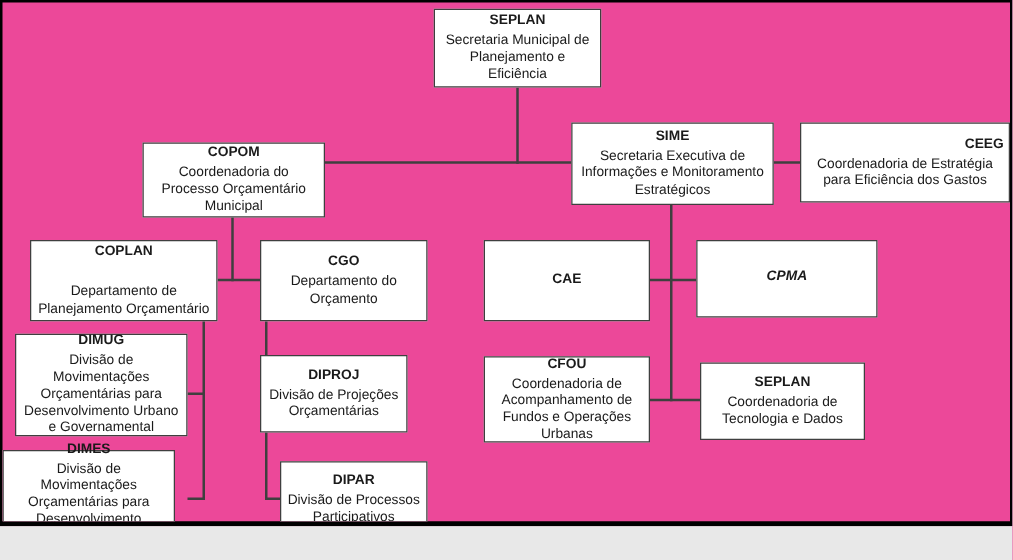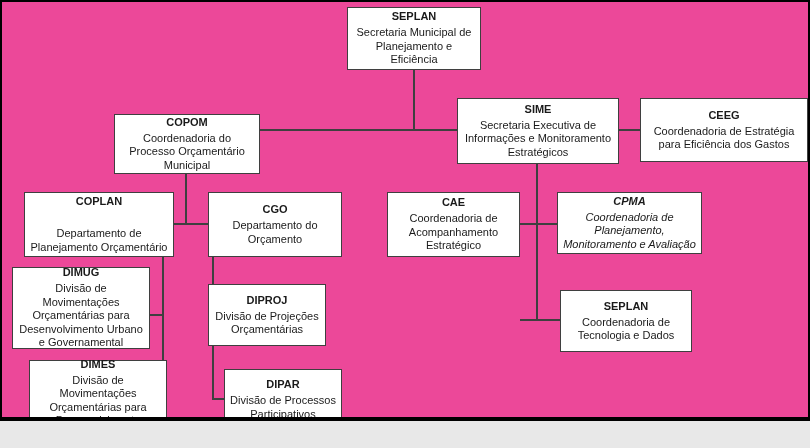--- a/index.html
+++ b/index.html
@@ -74,64 +74,66 @@
   <div class="node" style="left:112px;top:112px;width:146px;height:60px;">
     <div class="acr">COPOM</div>
     <div class="nm">Coordenadoria do Processo Orçamentário Municipal</div>
   </div>
 
   <div class="node" style="left:455px;top:96px;width:162px;height:66px;">
     <div class="acr">SIME</div>
     <div class="nm">Secretaria Executiva de Informações e Monitoramento Estratégicos</div>
   </div>
 
-  <div class="node" style="left:638px;top:96px;width:168px;height:64px;">
+  <div class="node" style="left:638px;top:96px;width:168px;height:64px;align-items:flex-end;">
     <div class="acr">CEEG</div>
     <div class="nm">Coordenadoria de Estratégia para Eficiência dos Gastos</div>
   </div>
 
   <div class="node" style="left:22px;top:190px;width:150px;height:65px;justify-content:space-between;">
     <div class="acr">COPLAN</div>
     <div class="nm">Departamento de Planejamento Orçamentário</div>
   </div>
 
   <div class="node" style="left:206px;top:190px;width:134px;height:65px;">
     <div class="acr">CGO</div>
     <div class="nm">Departamento do Orçamento</div>
   </div>
 
   <div class="node" style="left:385px;top:190px;width:133px;height:65px;">
     <div class="acr">CAE</div>
-    <div class="nm">Coordenadoria de Acompanhamento Estratégico</div>
   </div>
 
   <div class="node" style="left:555px;top:190px;width:145px;height:62px;font-style:italic;">
     <div class="acr">CPMA</div>
-    <div class="nm">Coordenadoria de Planejamento, Monitoramento e Avaliação</div>
   </div>
 
   <div class="node" style="left:10px;top:265px;width:138px;height:82px;">
     <div class="acr">DIMUG</div>
     <div class="nm">Divisão de Movimentações Orçamentárias para Desenvolvimento Urbano e Governamental</div>
   </div>
 
-  <div class="node" style="left:27px;top:358px;width:138px;height:79px;">
+  <div class="node" style="left:0;top:358px;width:138px;height:79px;justify-content:flex-end;">
     <div class="acr">DIMES</div>
     <div class="nm">Divisão de Movimentações Orçamentárias para Desenvolvimento Econômico e Social</div>
   </div>
 
   <div class="node" style="left:206px;top:282px;width:118px;height:62px;">
     <div class="acr">DIPROJ</div>
     <div class="nm">Divisão de Projeções Orçamentárias</div>
   </div>
 
   <div class="node" style="left:222px;top:367px;width:118px;height:61px;">
     <div class="acr">DIPAR</div>
     <div class="nm">Divisão de Processos Participativos</div>
   </div>
 
+  <div class="node" style="left:385px;top:283px;width:133px;height:69px;">
+    <div class="acr">CFOU</div>
+    <div class="nm">Coordenadoria de Acompanhamento de Fundos e Operações Urbanas</div>
+  </div>
 
   <div class="node" style="left:558px;top:288px;width:132px;height:62px;">
     <div class="acr">SEPLAN</div>
     <div class="nm">Coordenadoria de Tecnologia e Dados</div>
   </div>
 
 </div>
 
 </body></html>

